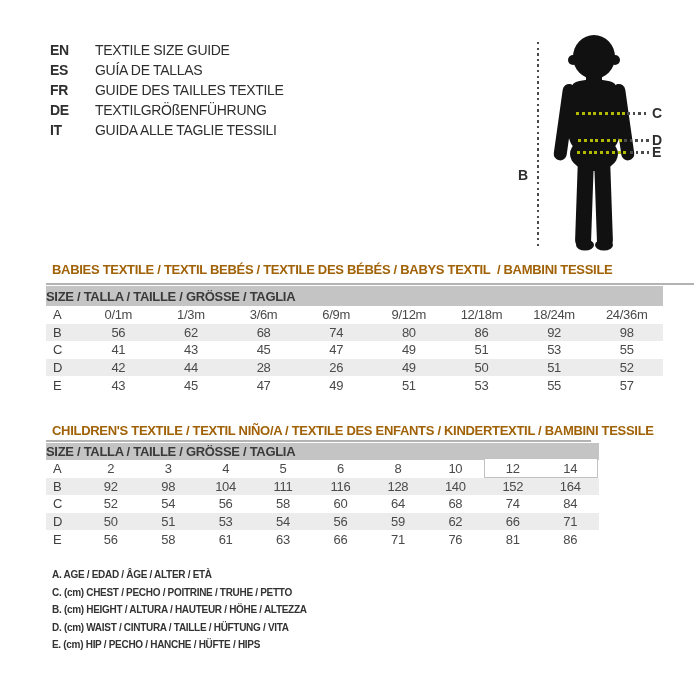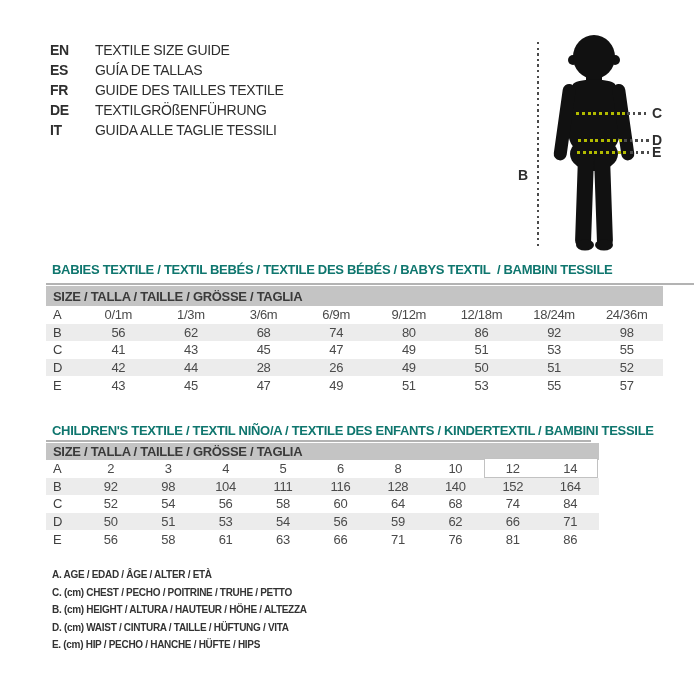--- a/index.html
+++ b/index.html
@@ -28,32 +28,32 @@
   .mlabel.d{left:137px;top:105px}
   .mlabel.e{left:137px;top:117px}
   .line-c-y{left:61px;top:84px;width:49px}
   .line-c-g{left:112px;top:84px;width:22px}
   .line-d-y{left:63px;top:111px;width:44px}
   .line-d-g{left:109px;top:111px;width:25px}
   .line-e-y{left:62px;top:123px;width:51px}
   .line-e-g{left:115px;top:123px;width:20px}
 
   
-  .sect{position:absolute;left:52px;font-size:13px;font-weight:700;letter-spacing:-0.3px;color:#0f766e;white-space:pre}
+  .sect{position:absolute;left:52px;font-size:13px;font-weight:700;letter-spacing:-0.3px;color:#a16207;white-space:pre}
   .sect.babies{top:262px}
   .sect.children{top:423px}
 
   
   .rule{position:absolute;height:2px;background:#b3b3b3}
   .rule.babies{left:46px;top:283px;width:648px}
   .rule.children{left:46px;top:440px;width:545px}
   .stable{position:absolute}
   .stable.babies{left:46px;top:286px;width:617px}
   .stable.children{left:46px;top:443px;width:553px}
-  .tbar{background:#c4c4c4;display:flex;align-items:center;padding-left:7px;
+  .tbar{background:#c4c4c4;display:flex;align-items:center;
     font-size:13px;font-weight:700;color:#3a3a3a;letter-spacing:-0.3px}
   .stable.babies .tbar{height:20px}
   .stable.children .tbar{height:17px}
   .trow{display:flex;height:17.6px;align-items:center;position:relative;z-index:2}
   .trow.striped{background:#ececec}
   .tlabel{width:36px;padding-left:7px;font-size:13px;color:#3f3f3f;letter-spacing:-0.3px}
   .tcell{flex:1;text-align:center;font-size:13px;color:#4a4a4a;letter-spacing:-0.3px}
   .hibox{position:absolute;left:438px;top:15px;width:114px;height:20px;
     background:#fff;border:1px solid #c2c2c2;z-index:1}
 

